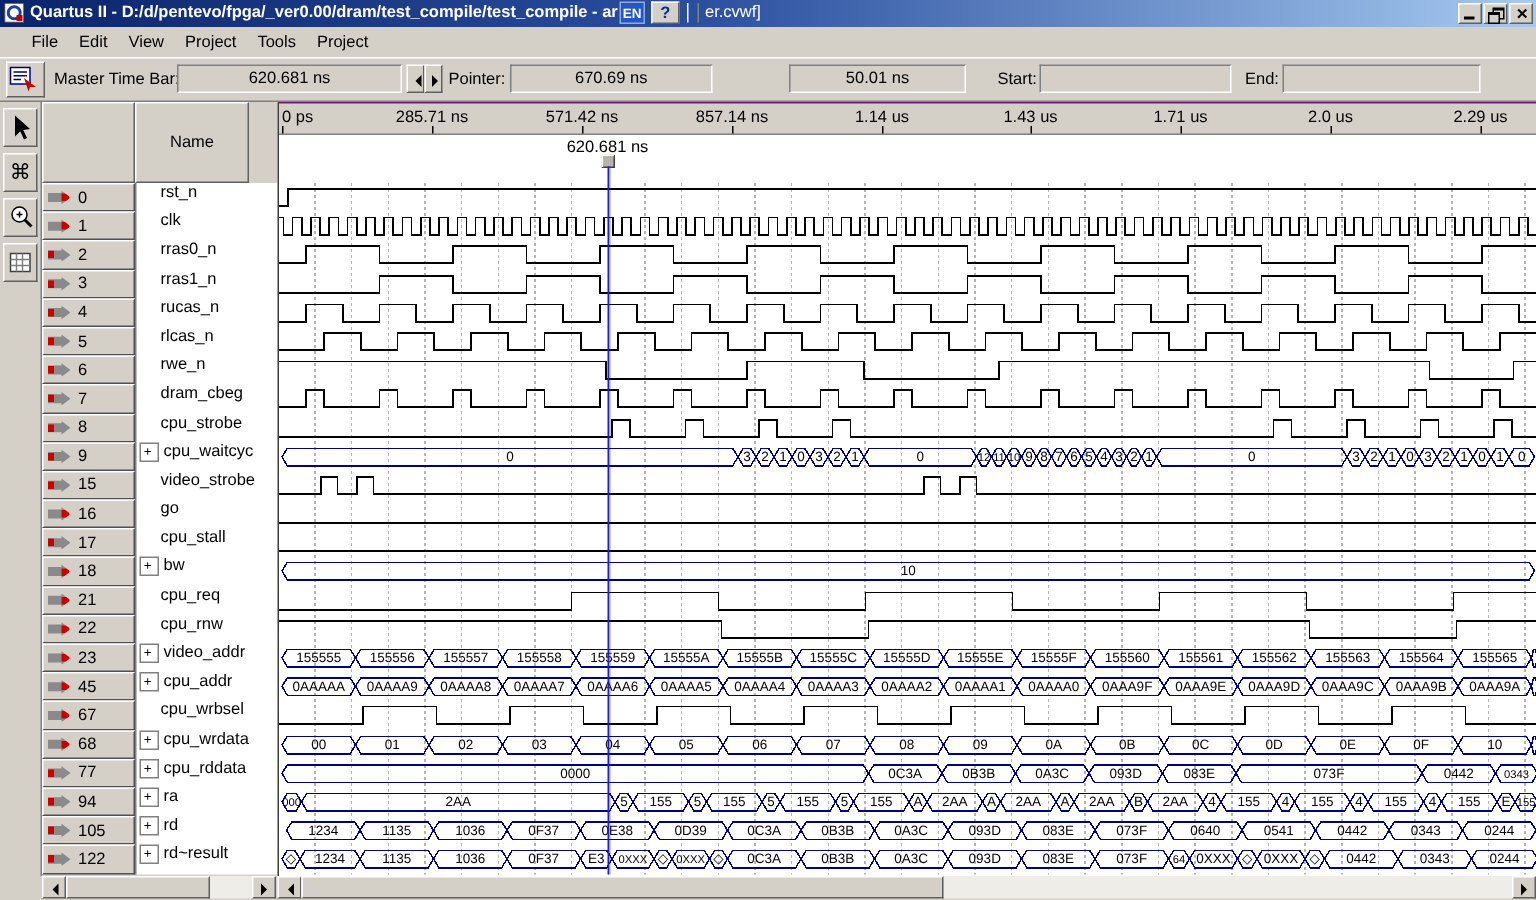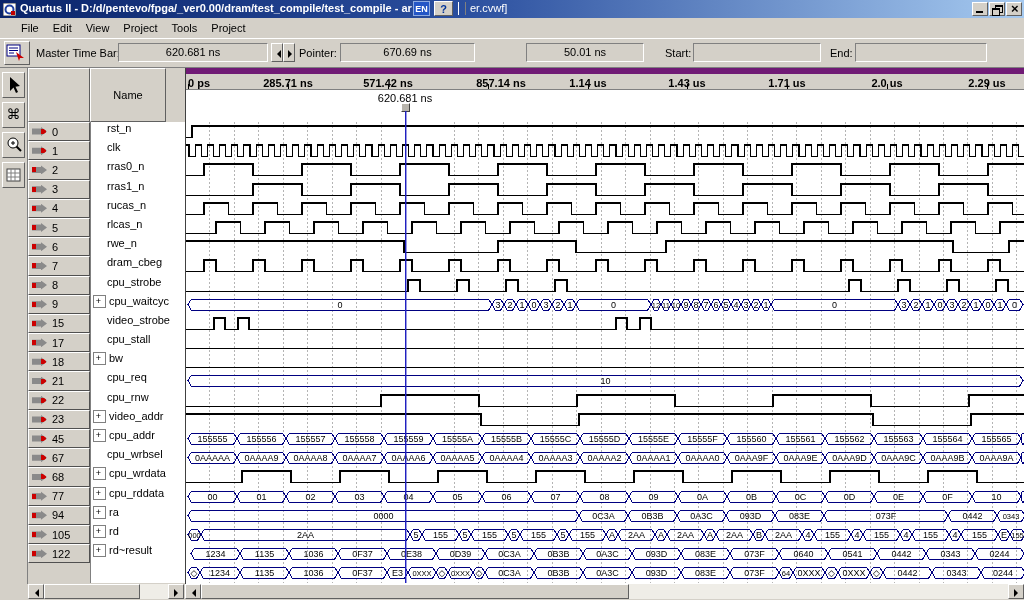--- a/index.html
+++ b/index.html
@@ -66,21 +66,21 @@
   .pin.out::after{content:'';position:absolute;left:0;top:2px;width:4px;height:5px;background:#cc0000;}
   .pin.grp{filter:drop-shadow(2px -2px 0 #5a5a5a);}
   .namecell{position:absolute;left:62px;top:0;width:95px;height:19.2px;display:flex;align-items:flex-start;}
   .expander{width:11px;height:11px;border:1px solid #808080;background:#fff;margin:0 3px 0 3px;flex:none;position:relative;}
   .expander::before{content:'+';position:absolute;left:0;top:0;width:9px;height:9px;font:9px/10px "Liberation Sans",sans-serif;text-align:center;color:#000;}
   .nspacer{width:17px;flex:none;}
   .signame{font-size:11px;color:#000;white-space:nowrap;}
 
   
   #wavearea{position:absolute;left:185px;top:0;width:839px;height:516px;background:#fff;border-left:1px solid #404040;box-sizing:content-box;}
-  #axisband{position:absolute;left:0;top:0;width:839px;height:22px;background:#d4d0c8;border-bottom:1px solid #808080;border-top:6px solid #701a75;box-sizing:border-box;font-weight:bold;}
+  #axisband{position:absolute;left:0;top:0;width:839px;height:22px;background:#d4d0c8;border-bottom:1px solid #808080;border-top:1px solid #701a75;box-sizing:border-box;}
   .axlabel{position:absolute;top:3px;font-size:11px;color:#000;white-space:nowrap;}
   .axtick{position:absolute;bottom:0;width:1px;height:5px;background:#000;}
   #markerstrip{position:absolute;left:0;top:22px;width:839px;height:32px;background:#fff;}
   #markerlabel{position:absolute;top:2px;font-size:11px;color:#000;transform:translateX(-50%);white-space:nowrap;}
   #markerhandle{position:absolute;top:13px;width:9px;height:9px;border:1px solid;border-color:#fff #404040 #404040 #fff;background:#b8b4ac;box-sizing:border-box;}
   #wrows{position:absolute;left:0;top:54px;width:839px;height:461px;}
   #gridbg{position:absolute;inset:0;background:repeating-linear-gradient(to right,transparent 0px,transparent 23.45px,#b4b4b4 23.45px,#b4b4b4 24.45px);}
   #gridbg::after{content:'';position:absolute;inset:0;background:repeating-linear-gradient(to bottom,rgba(255,255,255,0) 0 2px,#ffffff 2px 4px);}
   .wrow{position:relative;height:19.2px;}
   .wrow svg{position:absolute;left:0;top:0;}
@@ -291,20 +291,30 @@
               <span class="pin out"></span>
               <span class="idnum">15</span>
             </div>
             <div class="namecell">
               <span class="nspacer"></span>
               <span class="signame">video_strobe</span>
             </div>
           </div>
           <div class="prow">
             <div class="idcell">
+              <span class="pin in"></span>
+              <span class="idnum">16</span>
+            </div>
+            <div class="namecell">
+              <span class="nspacer"></span>
+              <span class="signame">go</span>
+            </div>
+          </div>
+          <div class="prow">
+            <div class="idcell">
               <span class="pin out"></span>
               <span class="idnum">17</span>
             </div>
             <div class="namecell">
               <span class="nspacer"></span>
               <span class="signame">cpu_stall</span>
             </div>
           </div>
           <div class="prow">
             <div class="idcell">
@@ -420,21 +430,21 @@
     </div>
 
     <div id="wavearea">
       <div id="axisband">
           <span class="axlabel" style="left: 2px;">0 ps</span>
           <span class="axtick" style="left: 2px;"></span>
           <span class="axlabel" style="left: 102px; transform: translateX(-50%);">285.71 ns</span>
           <span class="axtick" style="left: 102px;"></span>
           <span class="axlabel" style="left: 202px; transform: translateX(-50%);">571.42 ns</span>
           <span class="axtick" style="left: 202px;"></span>
-          <span class="axlabel" style="left: 315px; transform: translateX(-50%);">857.14 ns</span>
+          <span class="axlabel" style="left: 302px; transform: translateX(-50%);">857.14 ns</span>
           <span class="axtick" style="left: 302px;"></span>
           <span class="axlabel" style="left: 402px; transform: translateX(-50%);">1.14 us</span>
           <span class="axtick" style="left: 402px;"></span>
           <span class="axlabel" style="left: 501px; transform: translateX(-50%);">1.43 us</span>
           <span class="axtick" style="left: 501px;"></span>
           <span class="axlabel" style="left: 601px; transform: translateX(-50%);">1.71 us</span>
           <span class="axtick" style="left: 601px;"></span>
           <span class="axlabel" style="left: 701px; transform: translateX(-50%);">2.0 us</span>
           <span class="axtick" style="left: 701px;"></span>
           <span class="axlabel" style="left: 801px; transform: translateX(-50%);">2.29 us</span>

